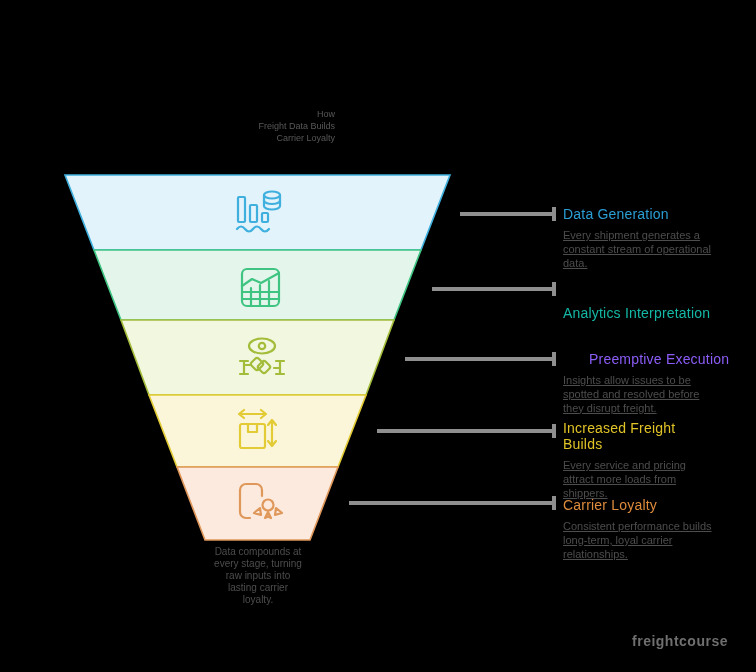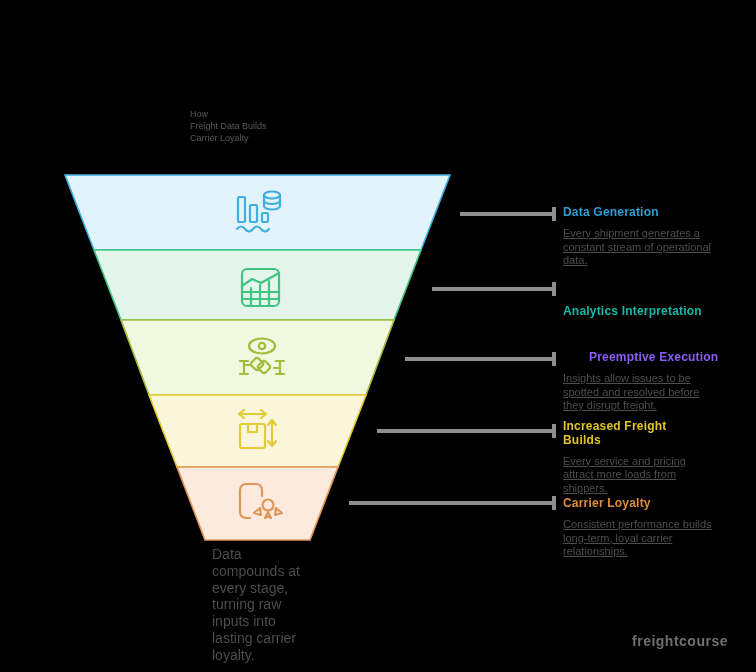--- a/index.html
+++ b/index.html
@@ -2,36 +2,36 @@
 <html><head>
 <meta charset="utf-8">
 <style>
   html,body{margin:0;padding:0;}
   body{
     width:756px;height:672px;background:#000;position:relative;overflow:hidden;
     font-family:"Liberation Sans", sans-serif;
   }
   .abs{position:absolute;}
   .title{
-    left:190px;top:108px;width:145px;text-align:left;
+    left:190px;top:108px;width:145px;text-align:right;
     font-size:9px;line-height:1.35;color:#585858;
   }
   .fuzzy{filter:blur(0.35px);}
   svg.funnel-svg{position:absolute;left:0;top:0;}
   .stage-label{position:absolute;left:563px;width:170px;}
   .stage-heading{
-    font-size:12px;font-weight:bold;line-height:1.15;
+    font-size:14px;font-weight:normal;line-height:1.15;
     white-space:pre-line;margin-bottom:7px;letter-spacing:0.2px;
   }
   .stage-desc{
     font-size:11px;line-height:1.25;color:#4d4d4d;width:150px;text-decoration:underline;
   }
   .caption{
-    left:212px;top:546px;width:92px;text-align:left;
-    font-size:14px;line-height:1.2;color:#4d4d4d;
+    left:212px;top:546px;width:92px;text-align:center;
+    font-size:10px;line-height:1.2;color:#4d4d4d;
   }
   .watermark{
     left:620px;top:633px;width:120px;text-align:center;
     font-size:14px;font-weight:700;color:#6f6f6f;letter-spacing:0.5px;
     filter:blur(0.5px);
   }
 </style>
 </head>
 <body>
 

